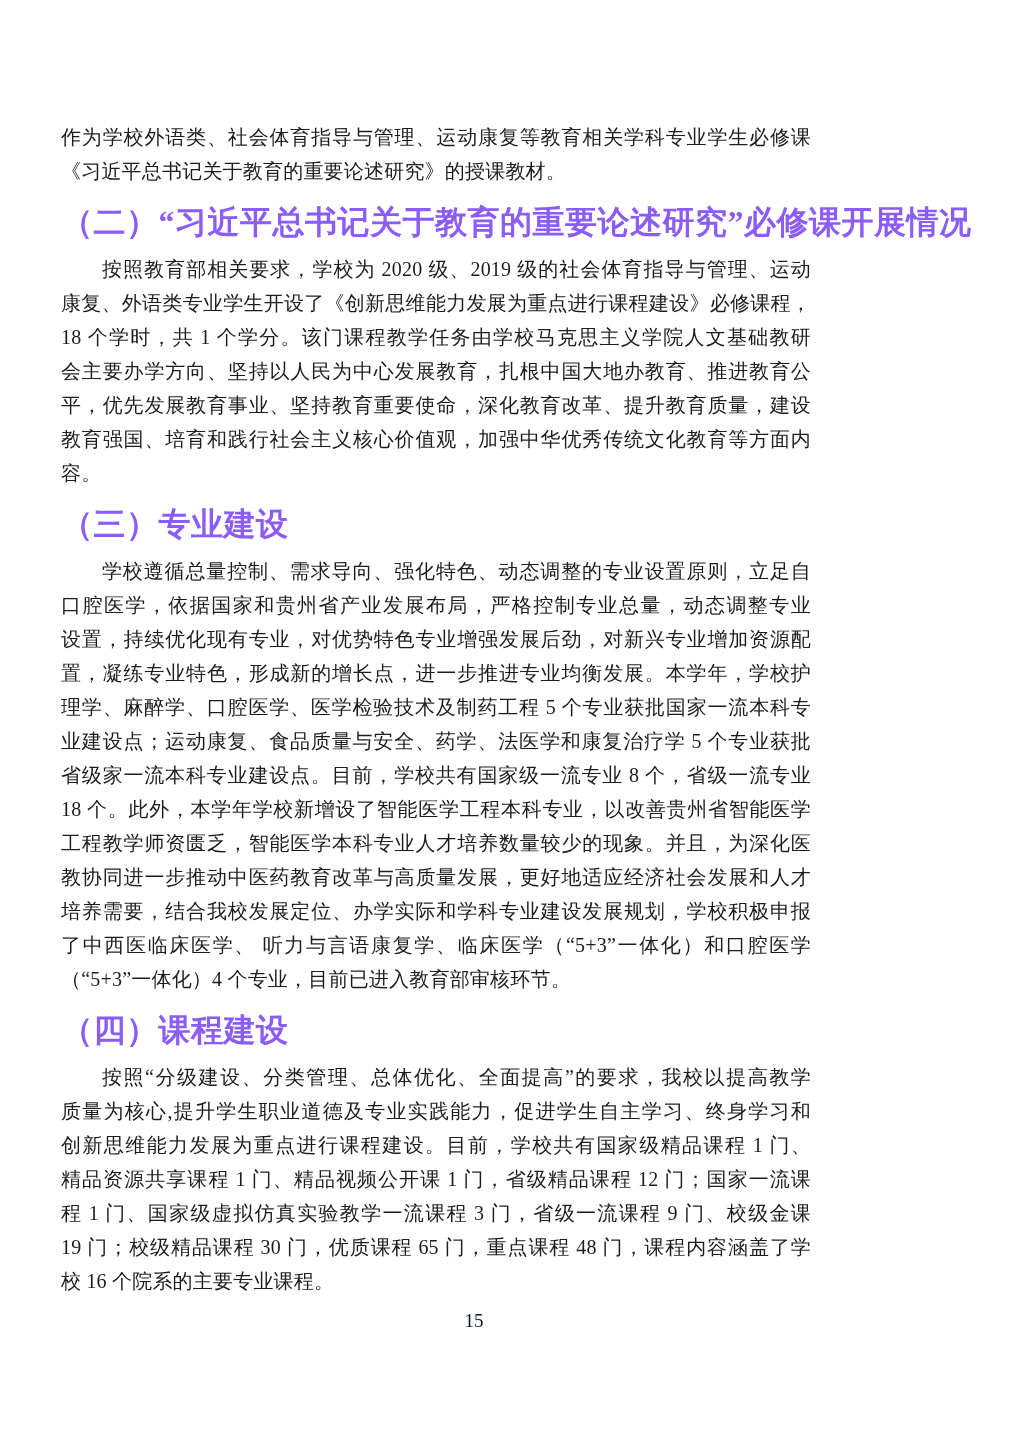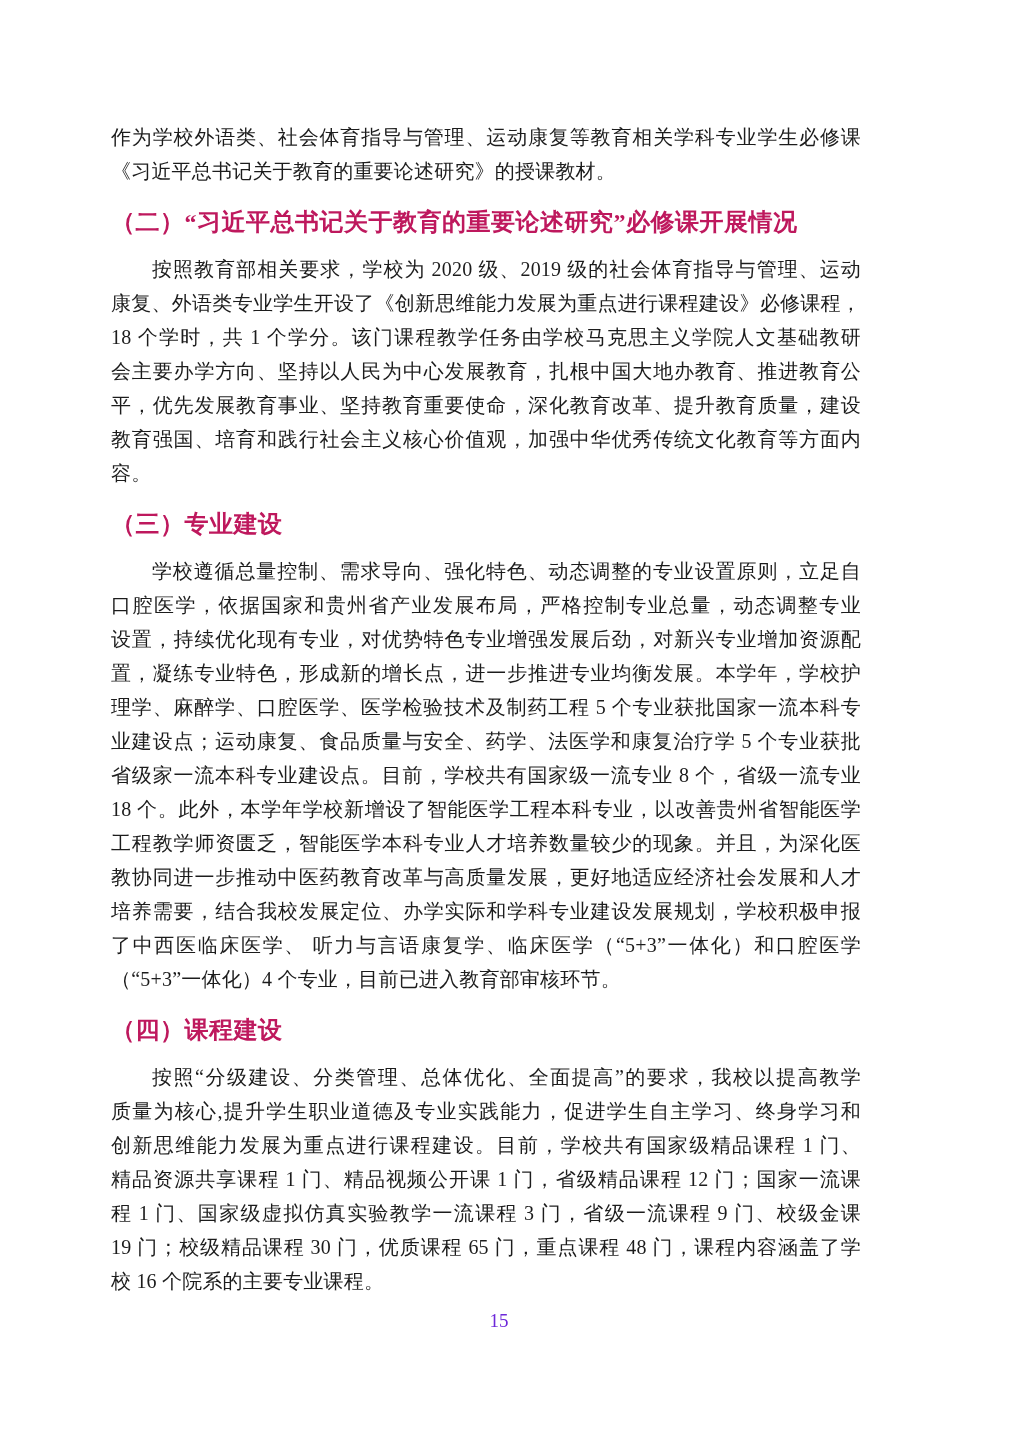--- a/index.html
+++ b/index.html
@@ -11,21 +11,21 @@
     width: 1024px;
     height: 1448px;
     font-family: "Liberation Serif", "DejaVu Serif", serif;
     color: #1c1c1c;
     overflow: hidden;
   }
   .page {
     box-sizing: border-box;
     width: 1024px;
     height: 1092px;
-    padding: 120px 137px 0 111px;
+    padding: 120px 137px 0 61px;
     background: #ffffff;
     position: relative;
   }
   .doc-body { width: 750px; }
   .para { margin: 0; }
   .para .line {
     font-size: 20px;
     line-height: 34px;
     height: 34px;
     text-align: justify;
@@ -33,36 +33,36 @@
     text-justify: inter-character;
     white-space: nowrap;
     letter-spacing: 0.2px;
   }
   .para .line.last {
     text-align: left;
     text-align-last: left;
   }
   .para.indent .line:first-child { text-indent: 41px; }
   .heading {
-    font-size: 24px;
+    font-size: 32px;
     font-weight: bold;
-    color: #be185d;
+    color: #8b5cf6;
     line-height: 40px;
     margin: 14px 0 10px 0;
     white-space: nowrap;
     letter-spacing: 0.5px;
   }
   .footer {
     margin-top: 12px;
     text-align: center;
   }
   .page-number {
     display: inline-block;
     font-size: 19px;
-    color: #6d28d9;
+    color: #0f172a;
     font-family: "Liberation Serif", "DejaVu Serif", serif;
   }
 </style>
 </head>
 <body>
 
 <div class="page">
   <div class="doc-body">
       <div class="para">
         <div class="line">作为学校外语类、社会体育指导与管理、运动康复等教育相关学科专业学生必修课</div>

